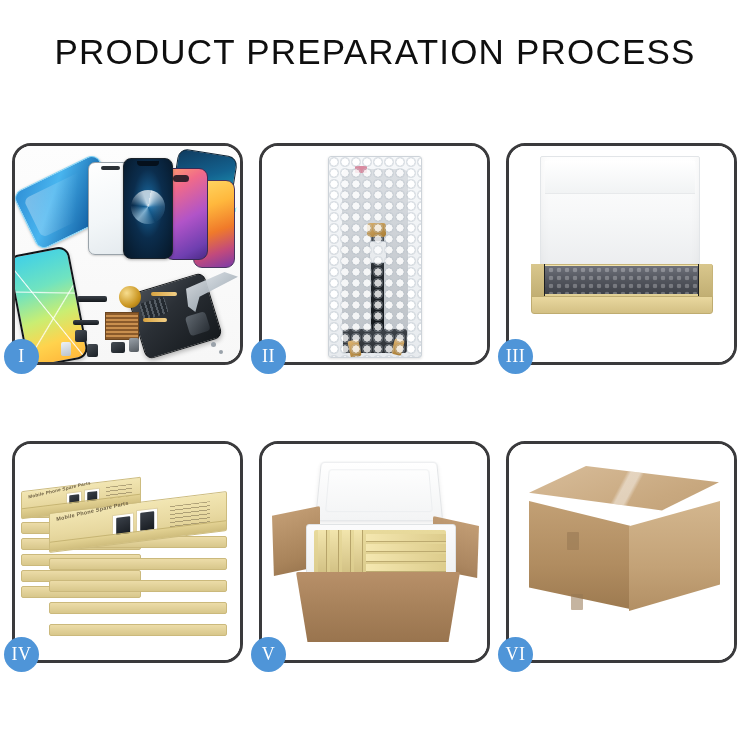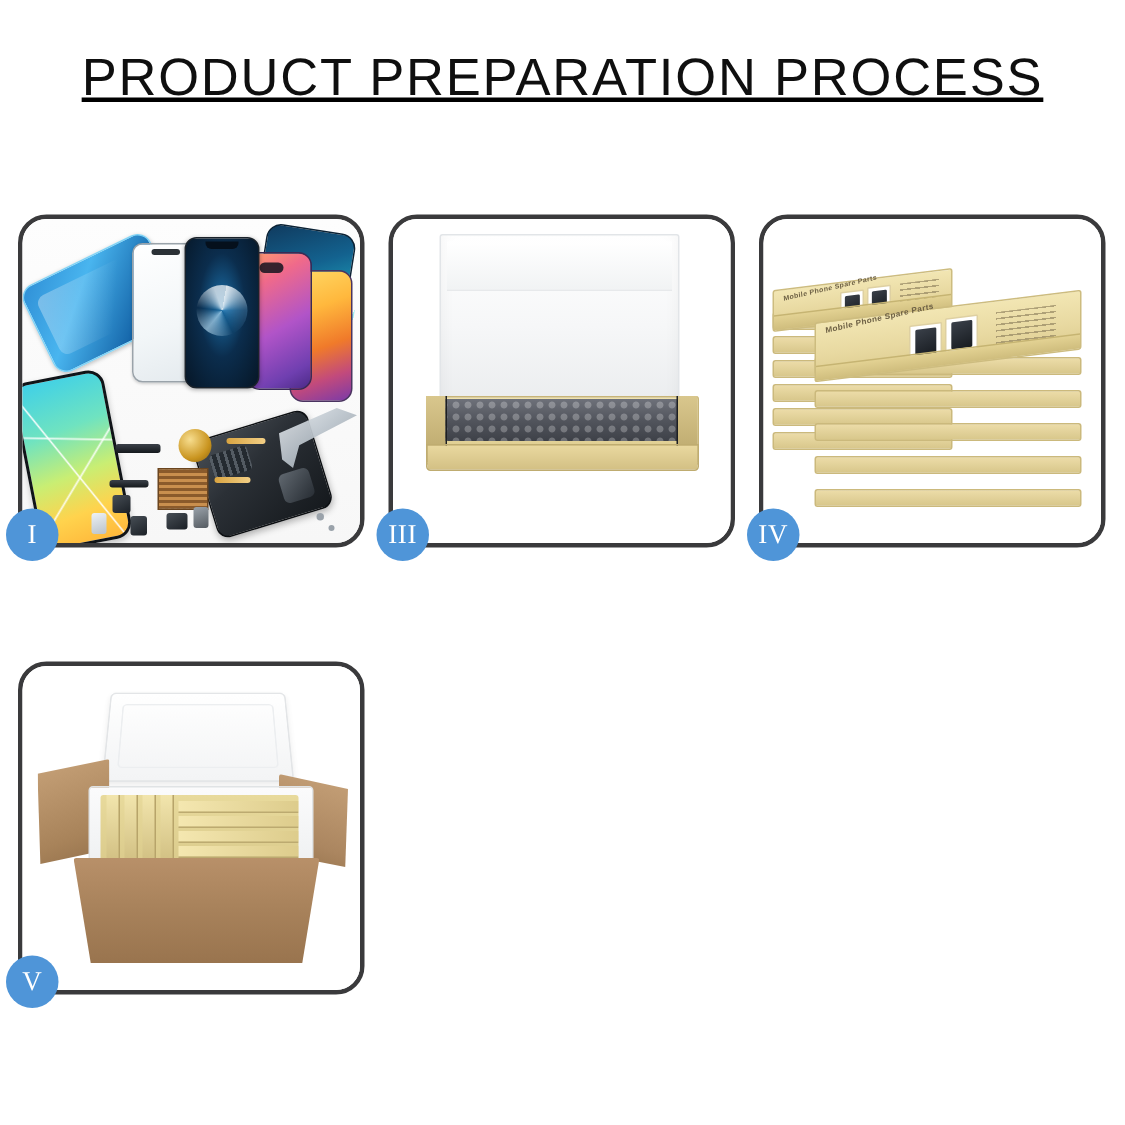--- a/index.html
+++ b/index.html
@@ -7,21 +7,21 @@
   body{
     width:750px;height:750px;
     background:#ffffff;
     font-family:"Liberation Sans","DejaVu Sans",sans-serif;
     overflow:hidden;
     position:relative;
   }
   .page{width:750px;height:750px;position:relative;}
 
   
-  .header{padding-top:34px;text-align:center;text-decoration:underline;}
+  .header{padding-top:34px;text-align:center;}
   .title{
     font-size:35px;
     letter-spacing:1.2px;
     font-weight:400;
     color:#0f0f0f;
     line-height:1.05;
     font-family:"Liberation Sans","DejaVu Sans",sans-serif;
     white-space:nowrap;
   }
   .subtitle{
@@ -449,20 +449,36 @@
         <div class="part sq" style="left:72px;top:198px;width:11px;height:13px;"></div>
         <div class="part sq" style="left:46px;top:196px;width:10px;height:14px;background:linear-gradient(160deg,#eef2f5,#b9c2ca);"></div>
         <div class="part sq" style="left:114px;top:192px;width:10px;height:14px;background:linear-gradient(160deg,#9aa2aa,#555b61);"></div>
         <div class="part screw" style="left:196px;top:196px;width:5px;height:5px;"></div>
         <div class="part screw" style="left:204px;top:204px;width:4px;height:4px;"></div>
         <div class="tweezer"></div>
       </div>
       <div class="badge">I</div>
     </div>
 
+    <div class="panel">
+      <div class="panel-inner p2">
+        <div class="bubble-pack">
+          <div class="bp-screen"></div>
+          <div class="bp-flexcable"></div>
+          <div class="bp-conn"></div>
+          <div class="bp-chip"></div>
+          <div class="bp-tab"></div>
+          <div class="bp-bottom"></div>
+          <div class="bp-gold1"></div>
+          <div class="bp-gold2"></div>
+          <div class="bubble-overlay"></div>
+        </div>
+      </div>
+      <div class="badge">II</div>
+    </div>
 
     <div class="panel">
       <div class="panel-inner p3">
         <div class="foam-lid"></div>
         <div class="box3-body"></div>
         <div class="box3-tray"></div>
         <div class="box3-lipL"></div>
         <div class="box3-lipR"></div>
         <div class="box3-front"></div>
       </div>
@@ -530,15 +546,26 @@
           <div class="hl" style="top:14px;"></div>
           <div class="hl" style="top:24px;"></div>
           <div class="hl" style="top:34px;"></div>
           <div class="hl" style="top:44px;"></div>
         </div>
         <div class="v-carton"></div>
       </div>
       <div class="badge">V</div>
     </div>
 
+    <div class="panel">
+      <div class="panel-inner p6">
+        <div class="c-top"></div>
+        <div class="c-seam"></div>
+        <div class="c-left"></div>
+        <div class="c-right"></div>
+        <div class="c-tape" style="left:58px;top:88px;width:12px;height:18px;"></div>
+        <div class="c-tape" style="left:62px;top:150px;width:12px;height:16px;"></div>
+      </div>
+      <div class="badge">VI</div>
+    </div>
 
   </div>
 </div>
 
 </body></html>

